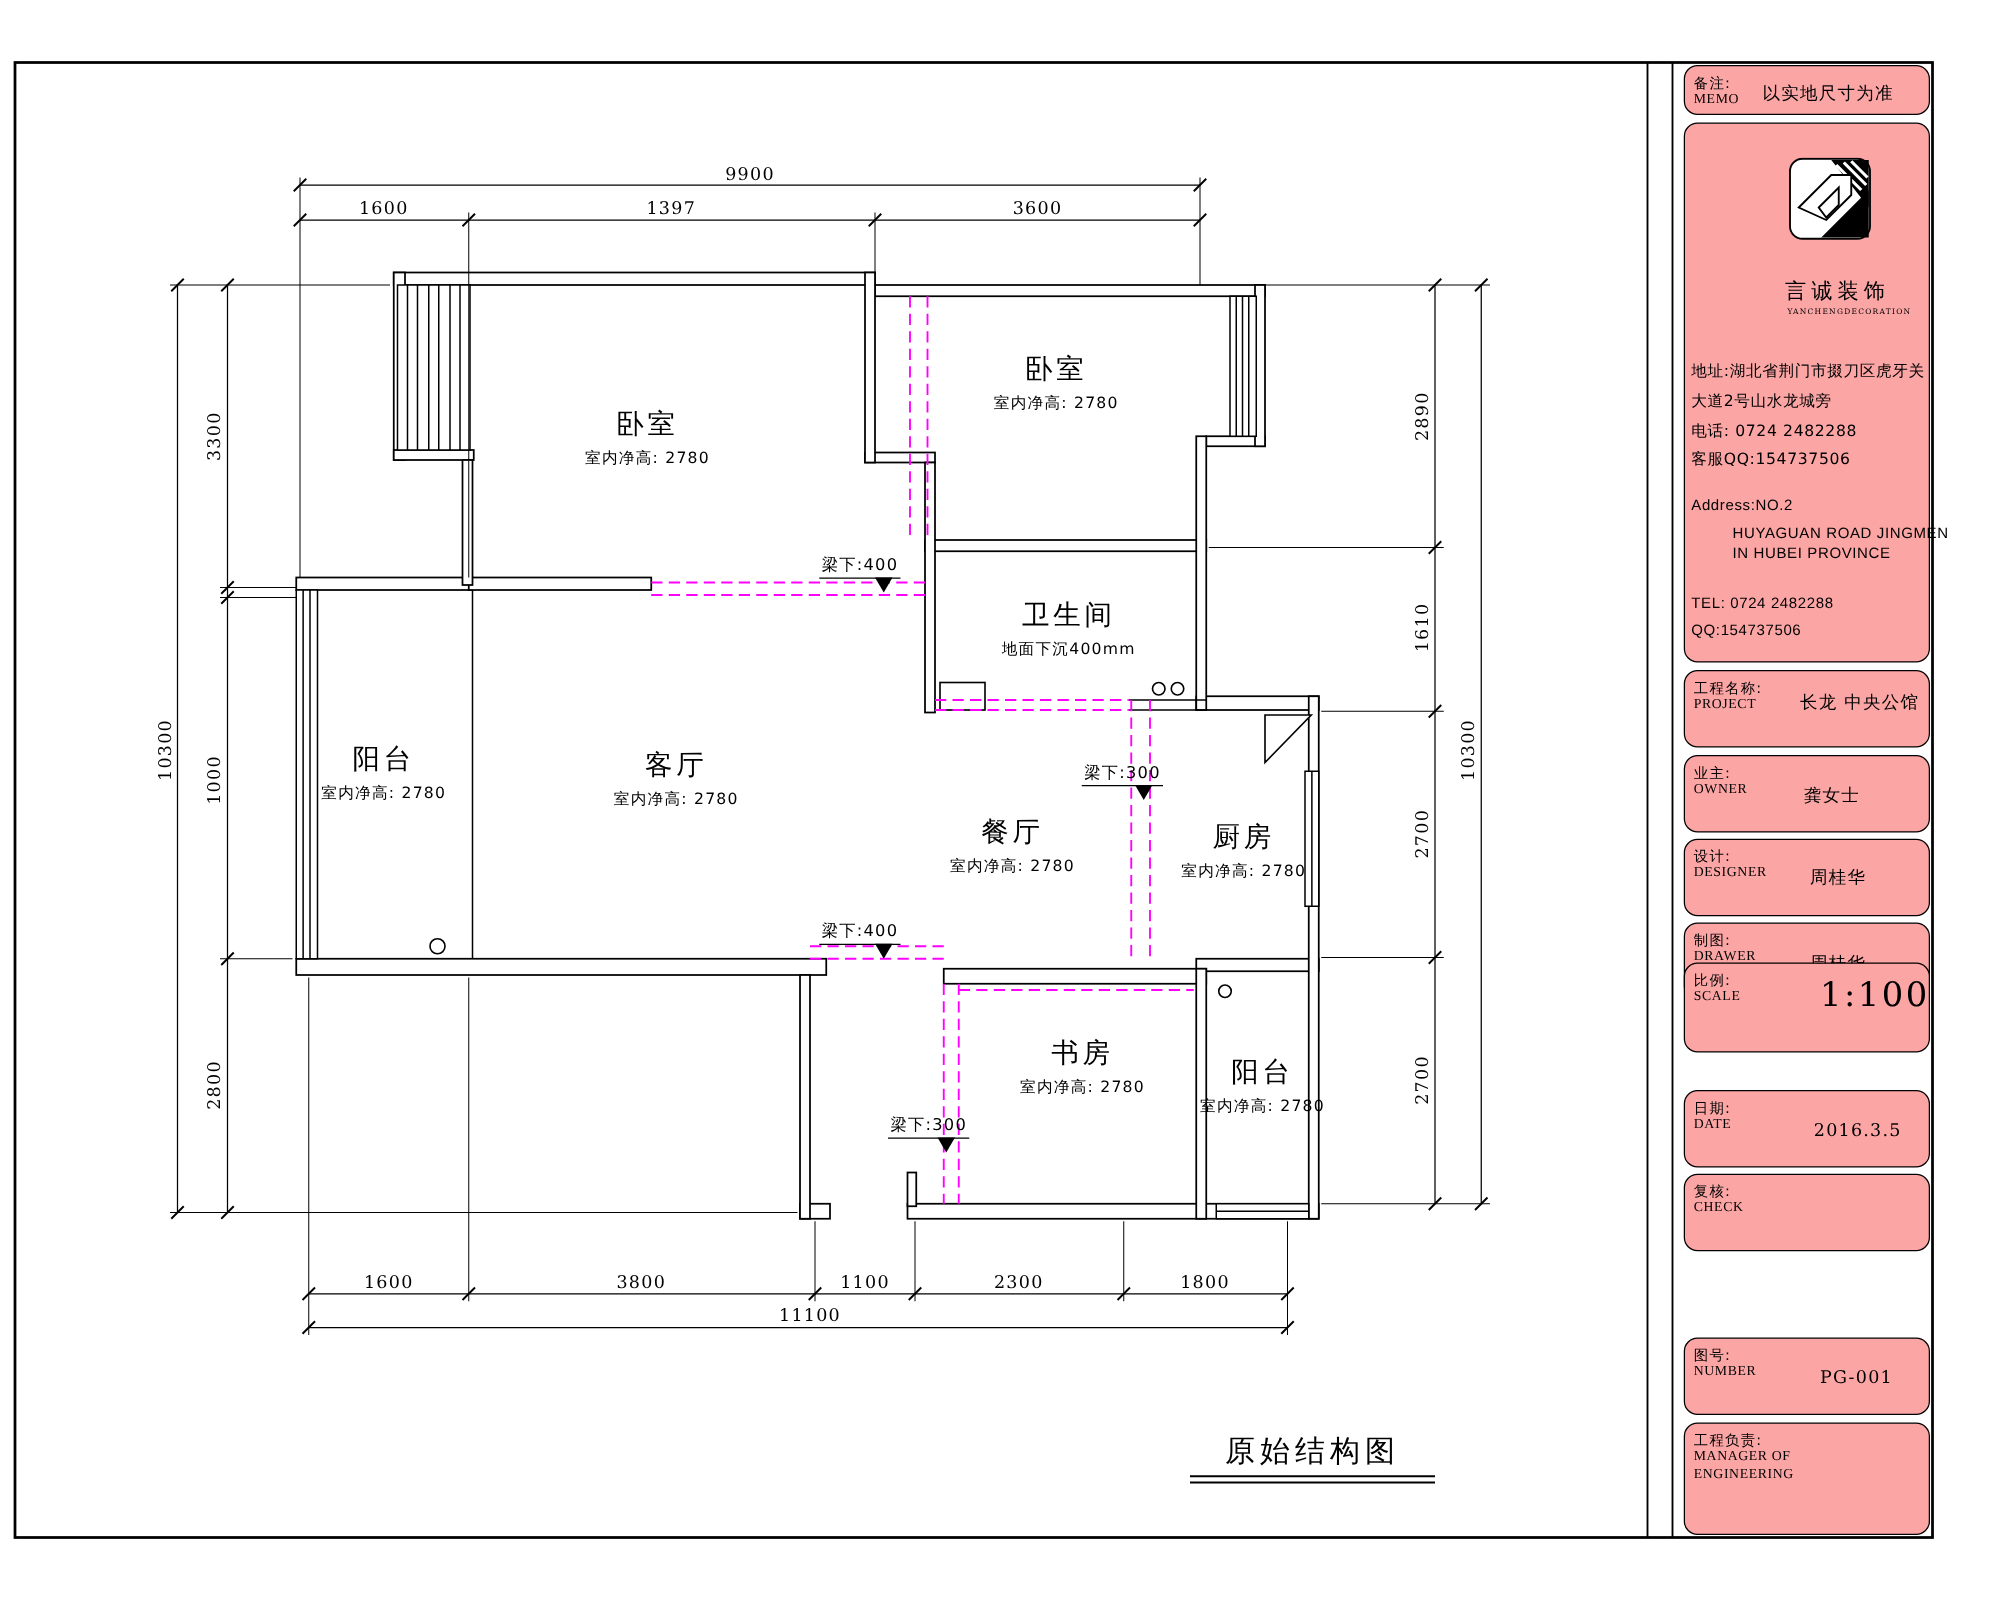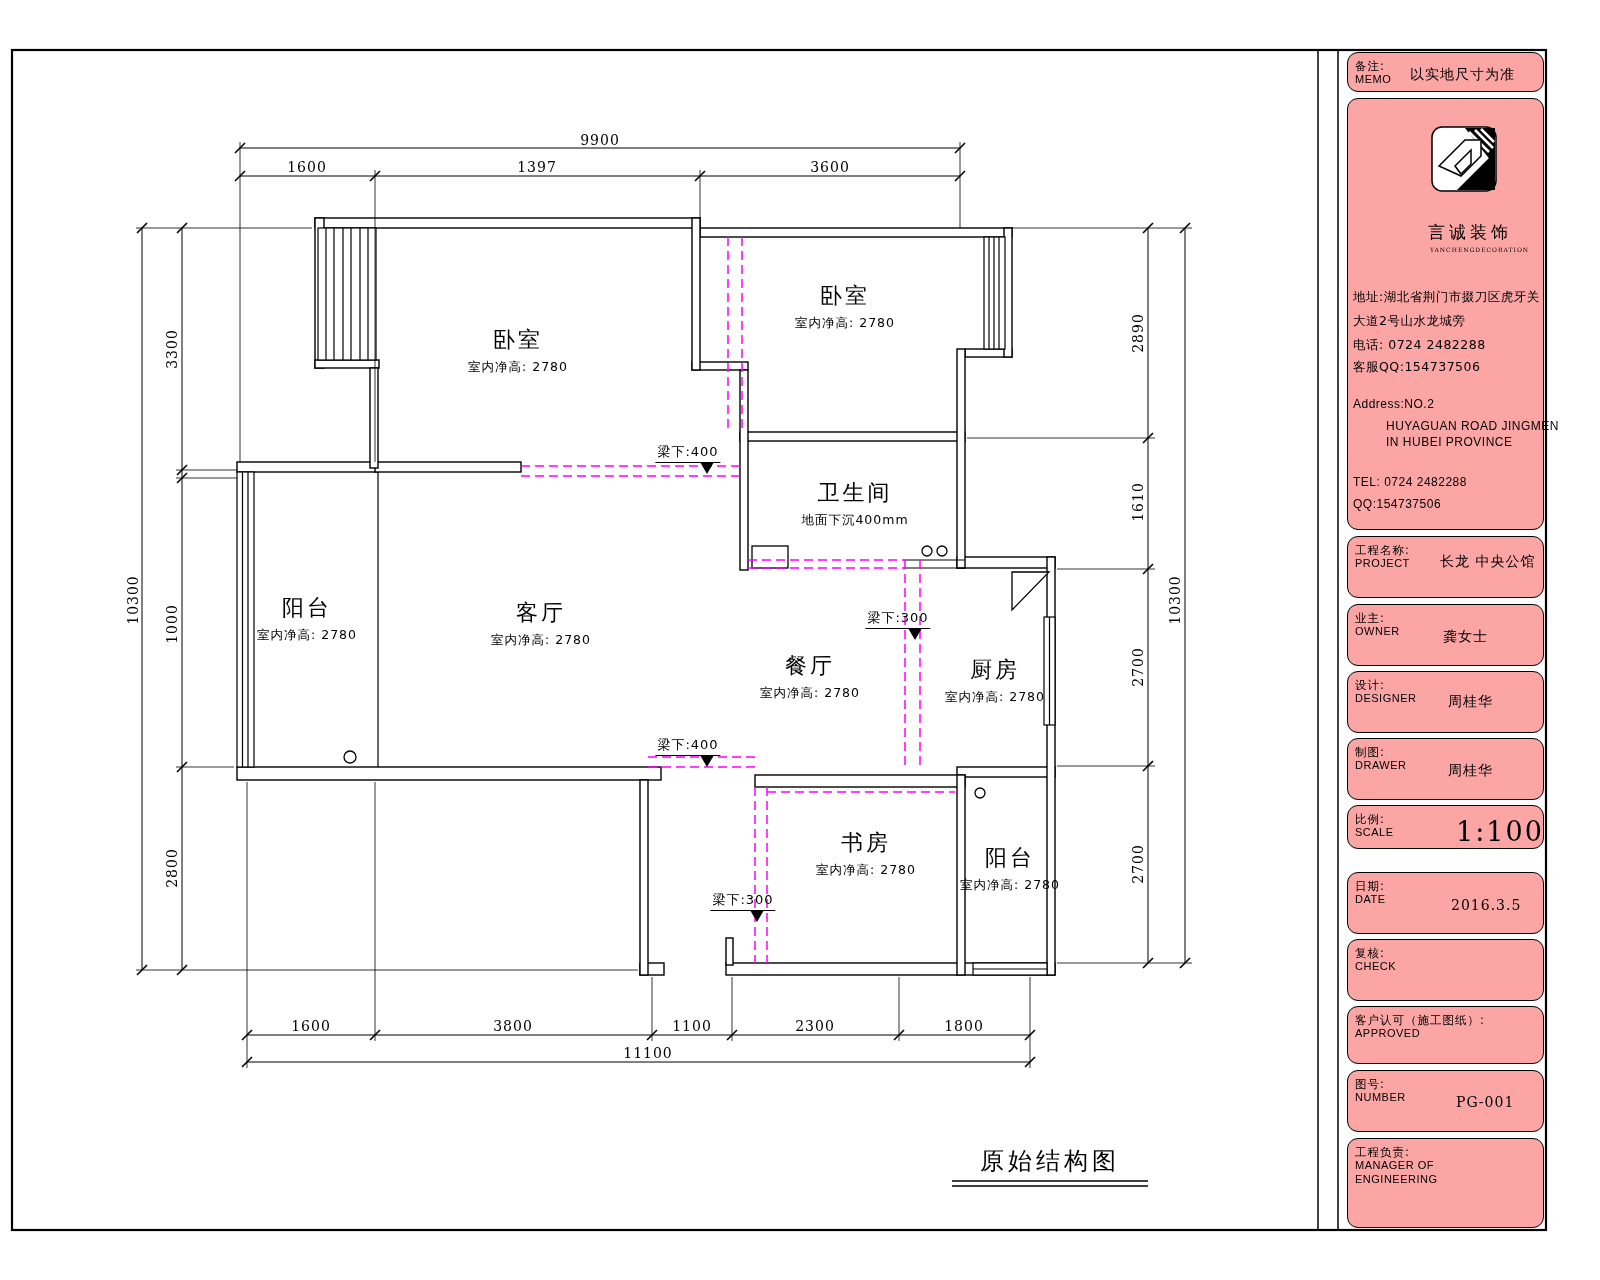--- a/index.html
+++ b/index.html
@@ -16,21 +16,21 @@
   .rnote{font-size:12.5px;margin-top:4px;letter-spacing:1px;}
   
   .beam{position:absolute;transform:translate(-50%,-50%);font-size:13px;white-space:nowrap;
         border-bottom:1.4px solid #000;padding:0 2px 1px 2px;letter-spacing:1px;}
   
   .maintitle{position:absolute;transform:translate(-50%,-50%);font-size:24px;letter-spacing:4px;white-space:nowrap;}
   
   .tb{position:absolute;border:1.6px solid #000;border-radius:11px;background:#fca5a5;box-sizing:border-box;}
   .tb .lbl{position:absolute;left:7px;top:6px;line-height:1.25;}
   .tb .cn{font-size:11.5px;letter-spacing:1px;}
-  .tb .en{font-size:11px;font-family:Liberation Sans, sans-serif;letter-spacing:0.5px;}
+  .tb .en{font-size:11px;font-family:Liberation Serif, serif;letter-spacing:0.5px;}
   .tb .val{position:absolute;font-size:14px;white-space:nowrap;letter-spacing:1px;}
   .tb .val.serif{font-family:"DejaVu Serif",serif;}
   .company-line{position:absolute;font-size:12.5px;white-space:nowrap;letter-spacing:0.5px;}
   .company-line.en{font-family:Liberation Sans, sans-serif;font-size:12px;}
   .brand{position:absolute;font-size:17px;letter-spacing:4px;white-space:nowrap;text-align:center;}
   .brand-en{position:absolute;font-size:6px;letter-spacing:1px;white-space:nowrap;font-family:"DejaVu Serif",serif;}
 </style>
 </head>
 <body>
 
@@ -320,21 +320,21 @@
   </div>
 
   <div class="tb" style="left:1347px;top:738px;width:197px;height:62px">
     <div class="lbl">
         <div class="cn">制图:</div>
     <div class="en">DRAWER</div>
       </div>
     <div class="val" style="left:100px;top:23px">周桂华</div>
   </div>
 
-  <div class="tb" style="left:1347px;top:805px;width:197px;height:44px">
+  <div class="tb" style="left:1347px;top:770px;width:197px;height:72px">
     <div class="lbl">
         <div class="cn">比例:</div>
     <div class="en">SCALE</div>
       </div>
     <div class="val serif" style="left:108px;top:10px;font-size:27px;letter-spacing:2px">1:100</div>
   </div>
 
   <div class="tb" style="left:1347px;top:872px;width:197px;height:62px">
     <div class="lbl">
         <div class="cn">日期:</div>
@@ -343,26 +343,20 @@
     <div class="val serif" style="left:103px;top:24px">2016.3.5</div>
   </div>
 
   <div class="tb" style="left:1347px;top:939px;width:197px;height:62px">
     <div class="lbl">
         <div class="cn">复核:</div>
     <div class="en">CHECK</div>
       </div>
   </div>
 
-  <div class="tb" style="left:1347px;top:1006px;width:197px;height:58px">
-    <div class="lbl">
-        <div class="cn">客户认可（施工图纸）:</div>
-    <div class="en">APPROVED</div>
-      </div>
-  </div>
 
   <div class="tb" style="left:1347px;top:1070px;width:197px;height:62px">
     <div class="lbl">
         <div class="cn">图号:</div>
     <div class="en">NUMBER</div>
       </div>
     <div class="val serif" style="left:108px;top:23px">PG-001</div>
   </div>
 
   <div class="tb" style="left:1347px;top:1138px;width:197px;height:90px">

